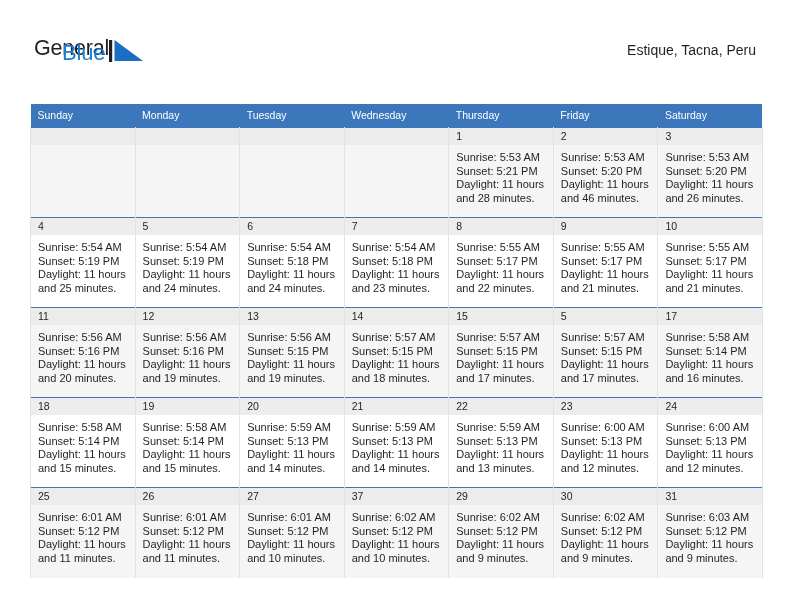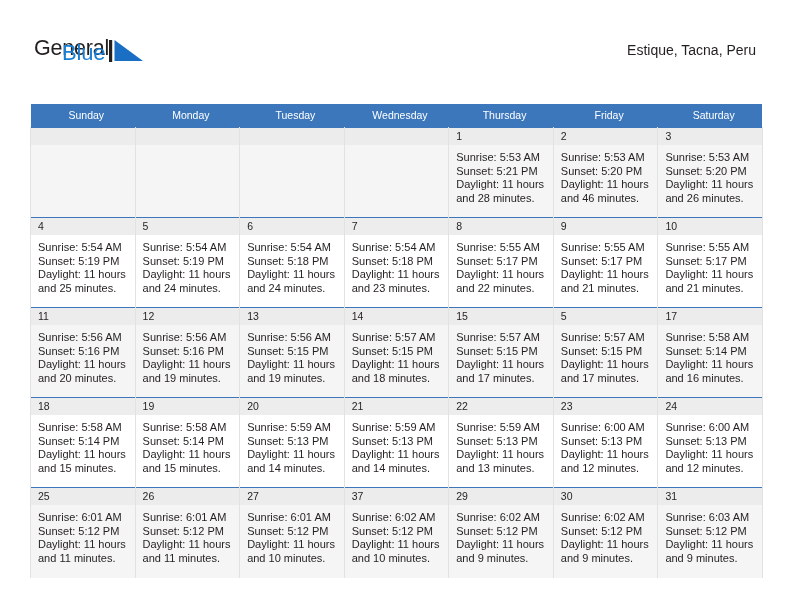--- a/index.html
+++ b/index.html
@@ -53,21 +53,21 @@
     border-collapse: collapse;
     table-layout: fixed;
   }
   .calendar col { width: 104.57px; }
 
   thead th {
     background: #3c77bc;
     color: #ffffff;
     font-size: 10.5px;
     font-weight: 400;
-    text-align: center;
+    text-align: left;
     padding: 5px 0 6px 7px;
     height: 22px;
     border: none;
   }
 
   tbody tr { height: 90px; }
   tbody td {
     vertical-align: top;
     border-left: 1px solid #e2e2e2;
     border-right: 1px solid #e2e2e2;

